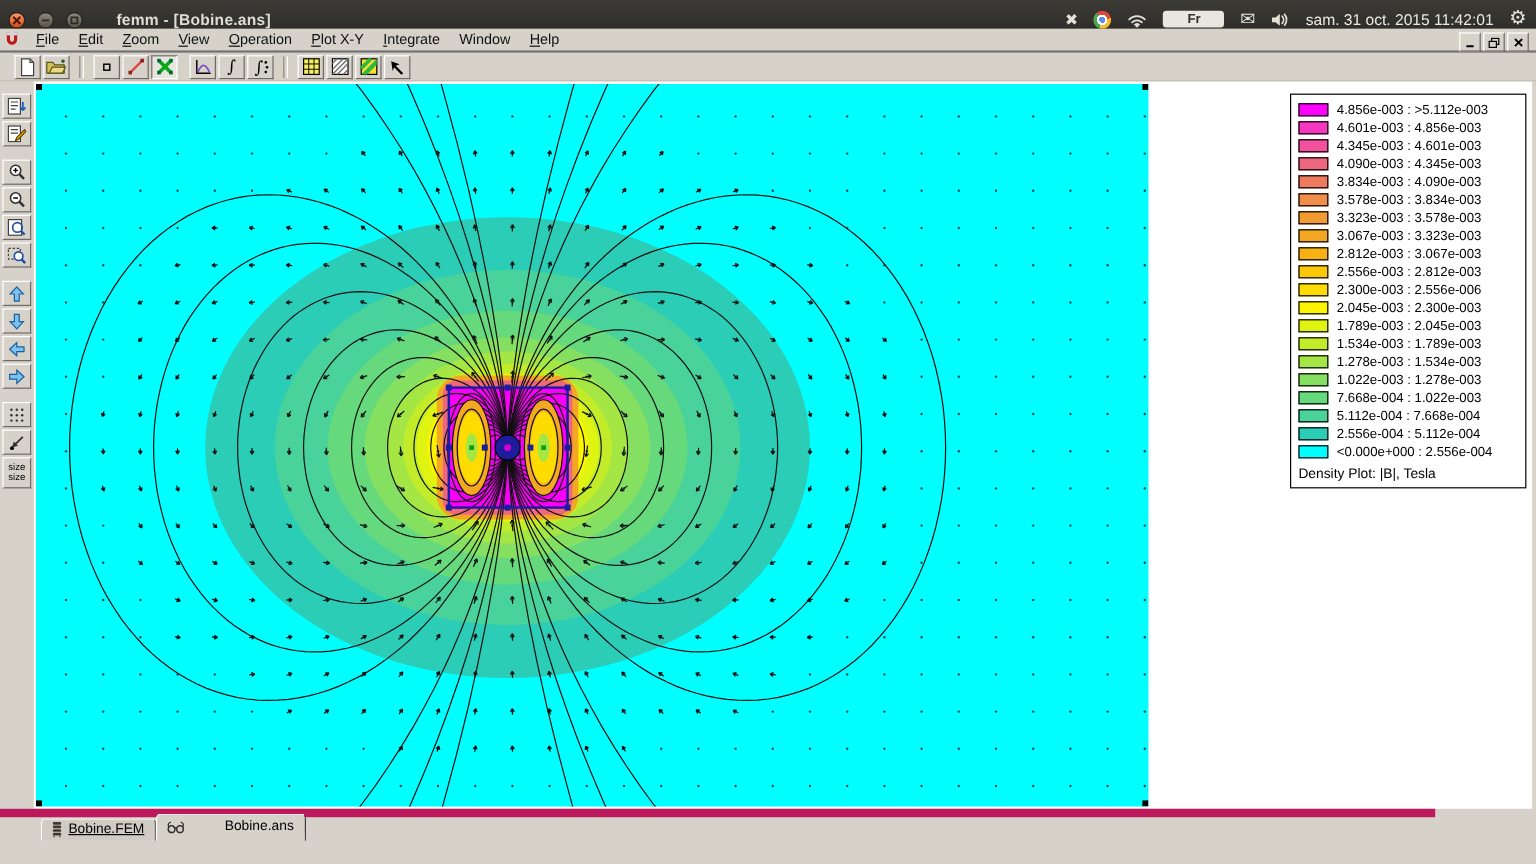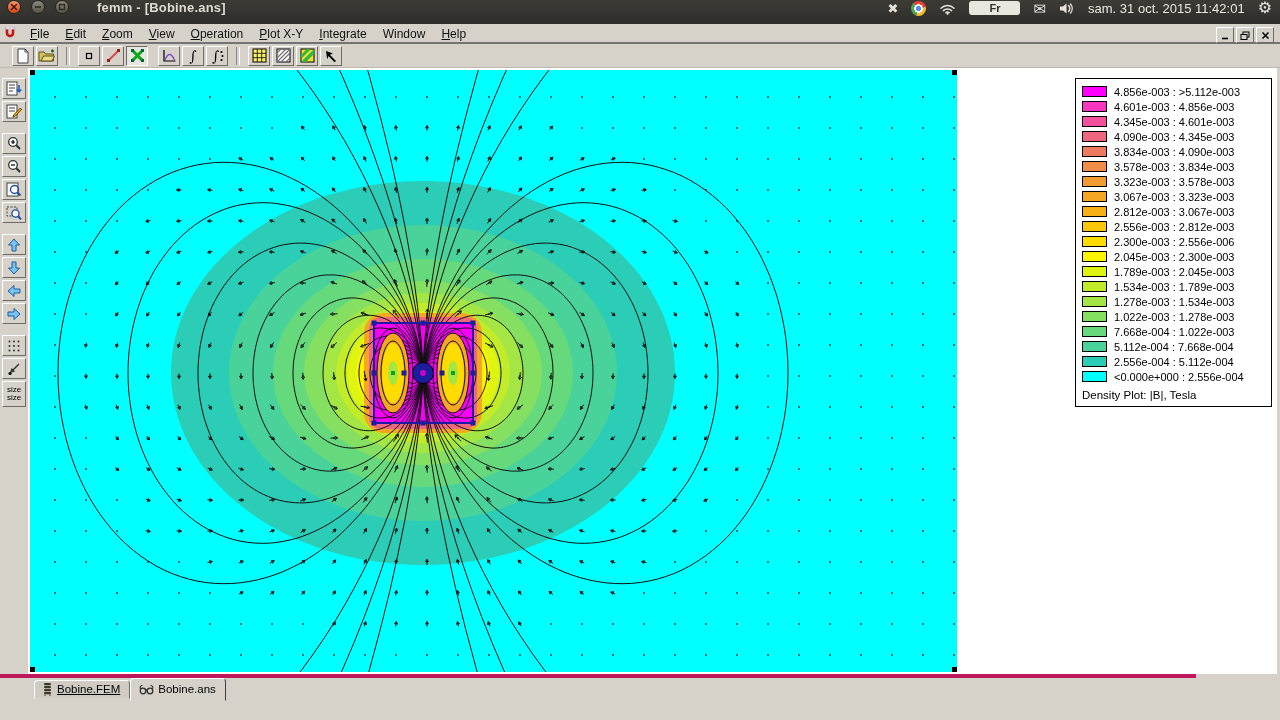--- a/index.html
+++ b/index.html
@@ -1,20 +1,20 @@
 <!DOCTYPE html>
 <html><head>
 <meta charset="utf-8">
 <style>
   html,body{margin:0;padding:0;background:#444;}
   .screen{position:relative;width:1280px;height:720px;background:#d6d2ca;overflow:hidden;
     font-family:"Liberation Sans",sans-serif;-webkit-font-smoothing:antialiased;}
   
   .topbar{position:absolute;left:0;top:0;width:1280px;height:24px;
-    background:linear-gradient(#3d3b36,#2f2d29);display:flex;align-items:flex-start;}
+    background:linear-gradient(#3d3b36,#2f2d29);display:flex;align-items:flex-end;}
   .winbtns{display:flex;gap:10px;margin-left:7px;}
   .wb{width:14px;height:14px;border-radius:50%;display:flex;align-items:center;justify-content:center;
     background:linear-gradient(#8d887b,#565249);border:1px solid #26241f;box-sizing:border-box;}
   .wb svg{display:block;}
   .wb.close{background:linear-gradient(#f79a72,#d94612);}
   .title{color:#dfdcd3;font-weight:bold;font-size:13px;margin-left:28px;letter-spacing:.2px;}
   .tray{margin-left:auto;display:flex;align-items:center;gap:13px;margin-right:8px;color:#e6e2da;}
   .tray .glyph{font-size:13px;line-height:1;}
   .chrome{width:15px;height:15px;border-radius:50%;
     background:radial-gradient(circle at 50% 50%,#5b8def 0 2.6px,#fff 2.6px 4.4px,rgba(0,0,0,0) 4.4px),
@@ -53,27 +53,27 @@
   .right-edge{position:absolute;right:0;top:0;width:3px;height:606px;background:#d6d2ca;}
   
   .legend{position:absolute;left:1075px;top:10px;width:197px;background:#fff;border:1px solid #000;
     padding:5px 4px 5px 6px;box-sizing:border-box;}
   .legend-row{display:flex;align-items:center;height:15px;}
   .swatch{width:25px;height:11px;border:1px solid #000;box-sizing:border-box;flex:none;margin-right:7px;}
   .range{font-size:11px;color:#000;white-space:nowrap;}
   .caption{font-size:11.5px;color:#000;margin-top:5px;}
   
   .tabbar{position:absolute;left:0;top:674px;width:1196px;height:28px;background:#d6d2ca;
-    border-top:4px solid #be185d;box-sizing:border-box;display:flex;align-items:center;padding-left:34px;}
+    border-top:7px solid #be185d;box-sizing:border-box;display:flex;align-items:flex-end;padding-left:34px;}
   .tab{display:flex;align-items:center;gap:4px;background:#d6d2ca;border:1px solid;border-color:#fff #6e6a64 #d6d2ca #fff;
     border-radius:4px 4px 0 0;padding:2px 9px 3px 7px;font-size:11.5px;color:#000;height:19px;box-sizing:border-box;margin-bottom:1px;}
   .tab.active{height:23px;border-color:#fff #404040 #d6d2ca #fff;position:relative;z-index:2;}
   .tab.inactive{background:#d0ccc4;}
   .tab .tlabel{text-decoration:underline;}
-  .tab.active .tlabel{text-decoration:none;}
+  .tab.active .tlabel{text-decoration:none;margin-left:29px;}
   
   .statusbar{position:absolute;left:0;top:702px;width:1280px;height:18px;background:#d6d2ca;
     display:flex;align-items:center;font-size:12px;color:#000;padding-left:4px;box-sizing:border-box;}
   .grip{position:absolute;right:1px;bottom:1px;}
 </style>
 </head>
 <body>
 
 <div class="screen">
 

